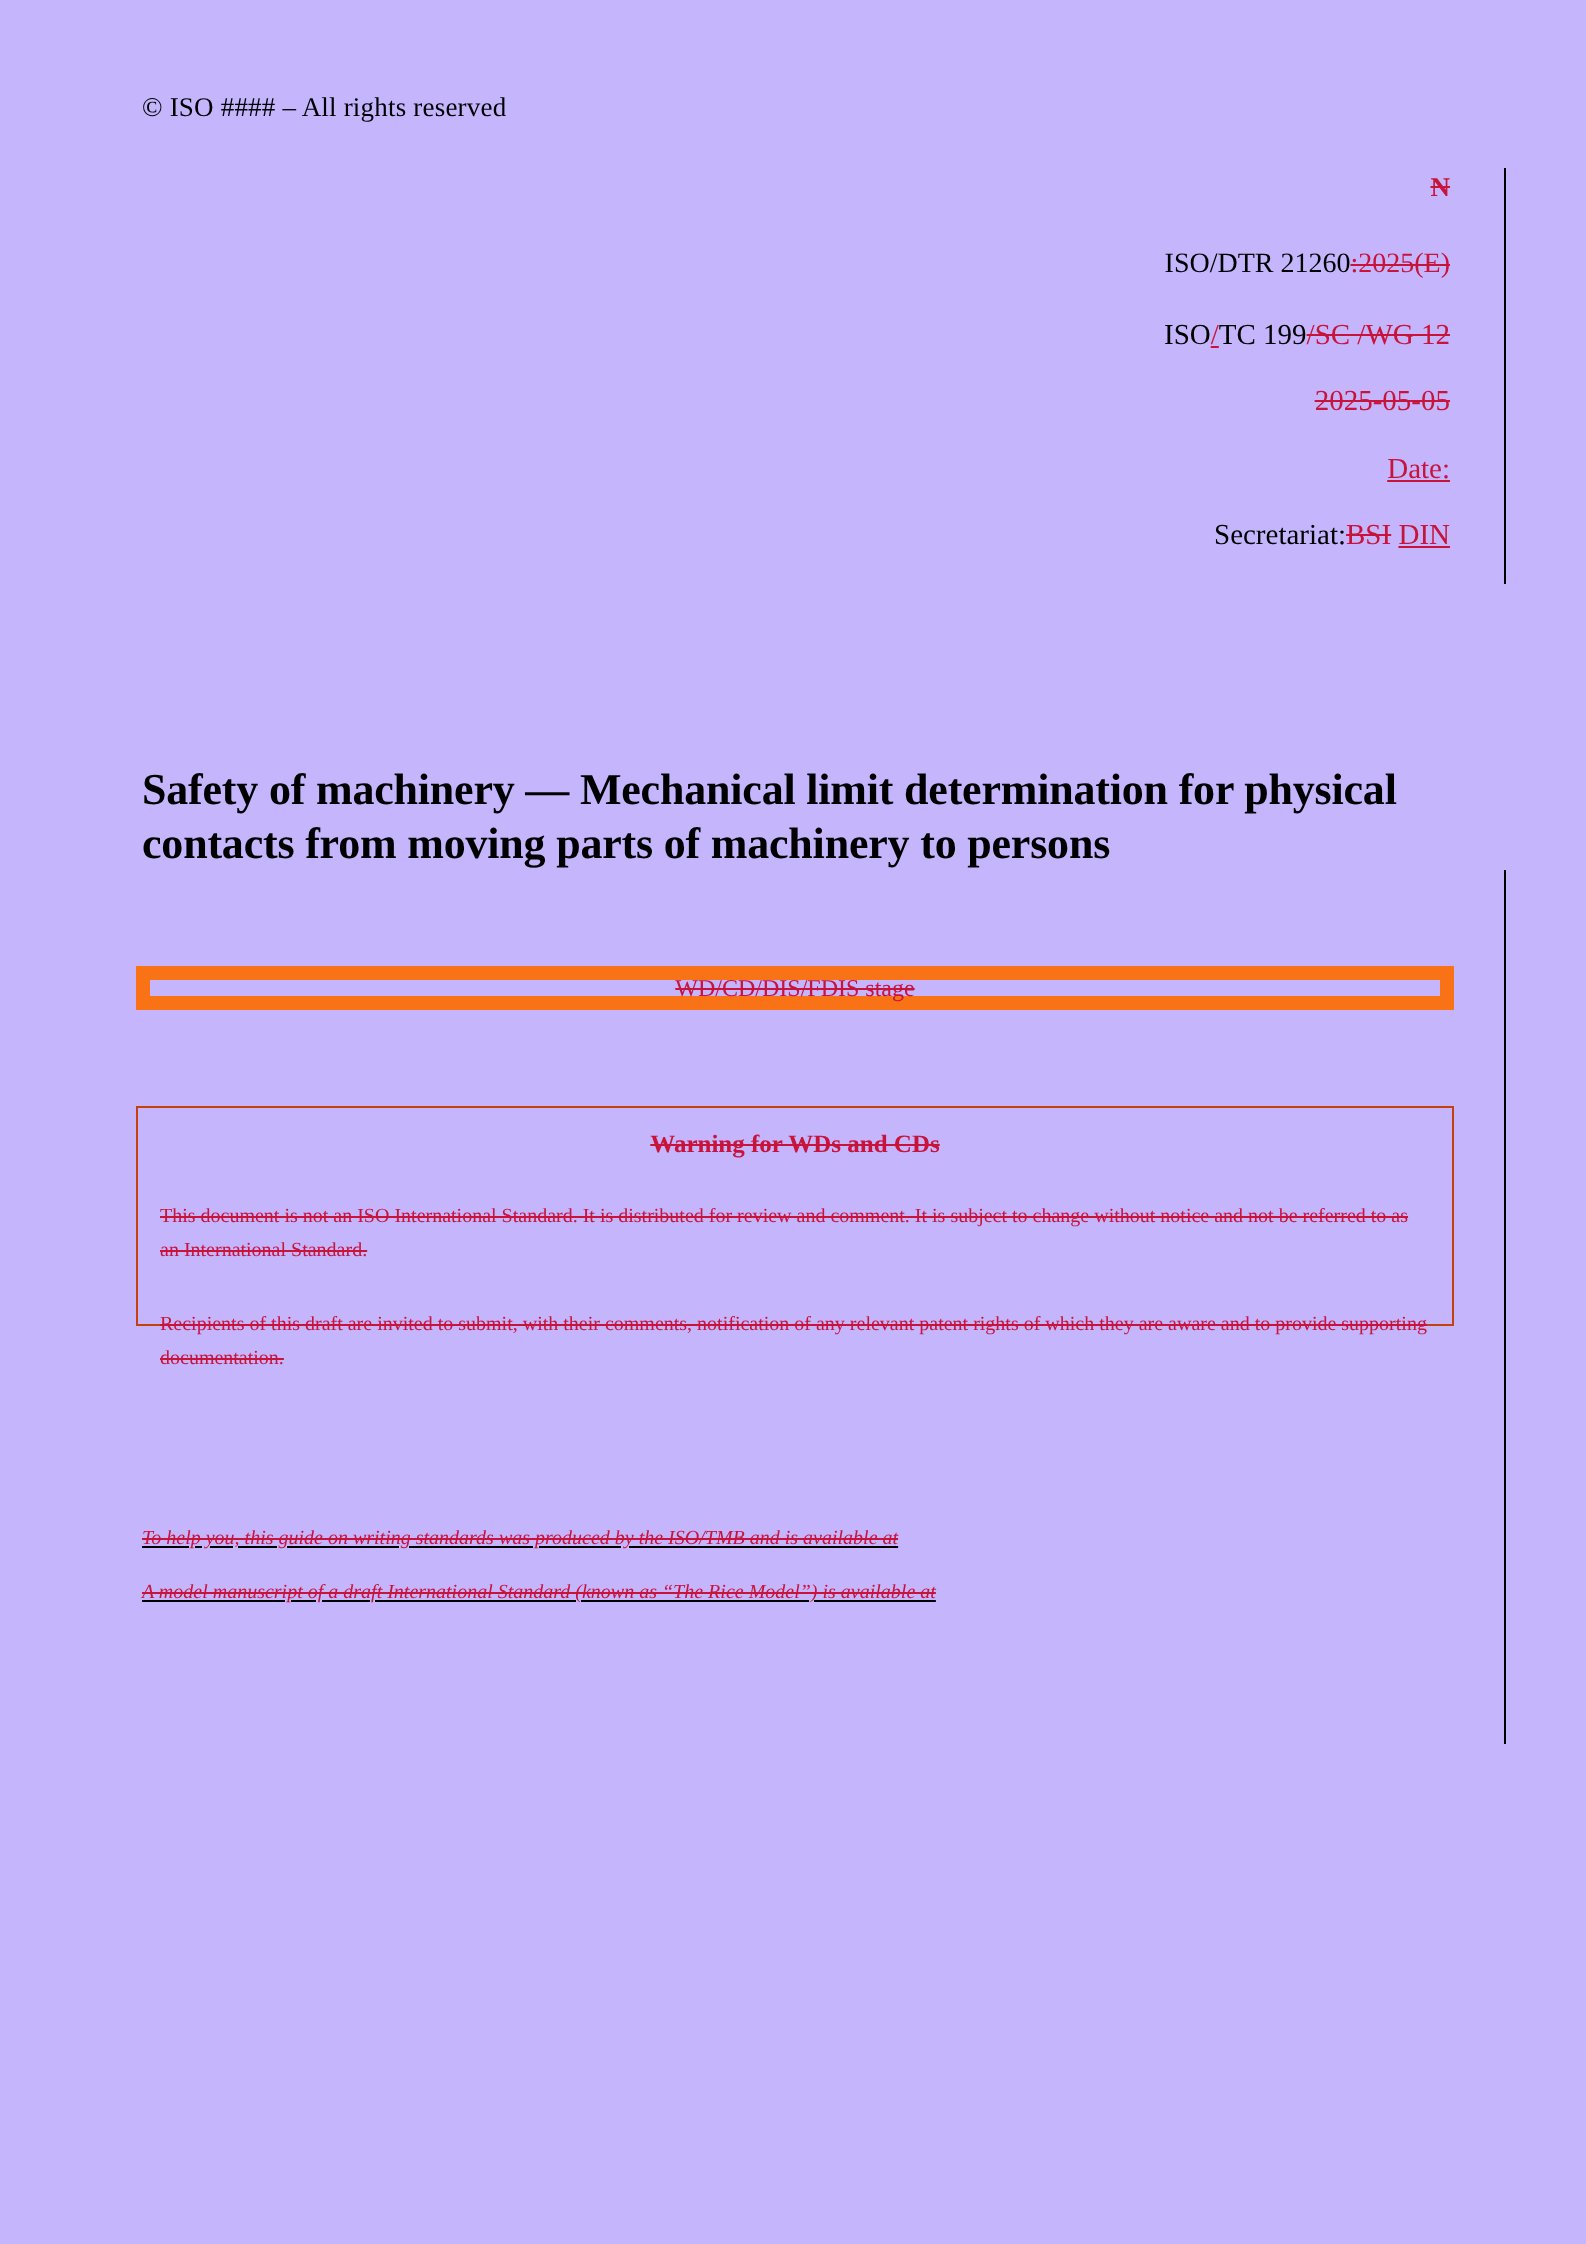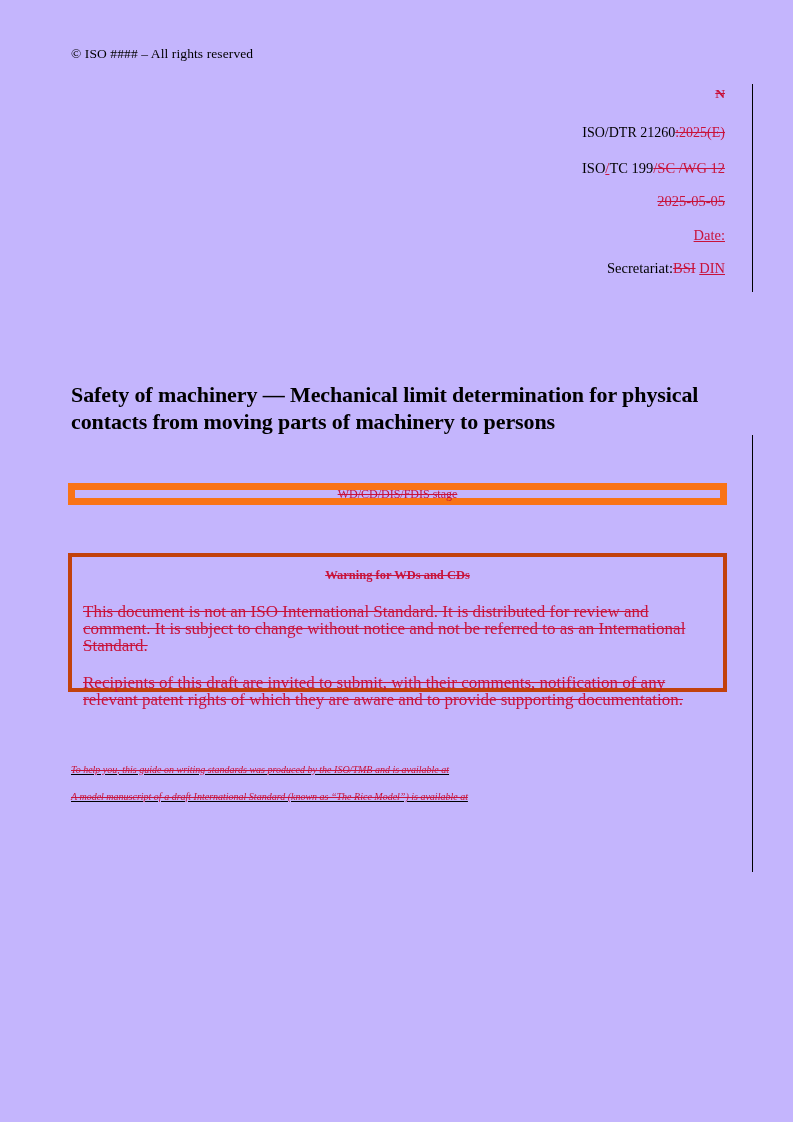--- a/index.html
+++ b/index.html
@@ -108,34 +108,34 @@
     font-size: 12px;
     line-height: 16px;
   }
 
   
   .warning-box {
     position: absolute;
     left: 68px;
     top: 553px;
     width: 659px;
-    height: 139px;
-    border: 4px solid #c2410c;
+    height: 110px;
+    border: 1px solid #c2410c;
     box-sizing: border-box;
     padding: 8px 11px 0 11px;
   }
   .warning-title {
     text-align: center;
     font-size: 12.5px;
     font-weight: bold;
     line-height: 16px;
     margin-top: 2px;
   }
   .warning-para {
-    font-size: 17px;
+    font-size: 10px;
     line-height: 17px;
     margin-top: 20px;
     text-align: left;
   }
   .warning-para.second { margin-top: 20px; }
 
   
   .note {
     position: absolute;
     left: 71px;

